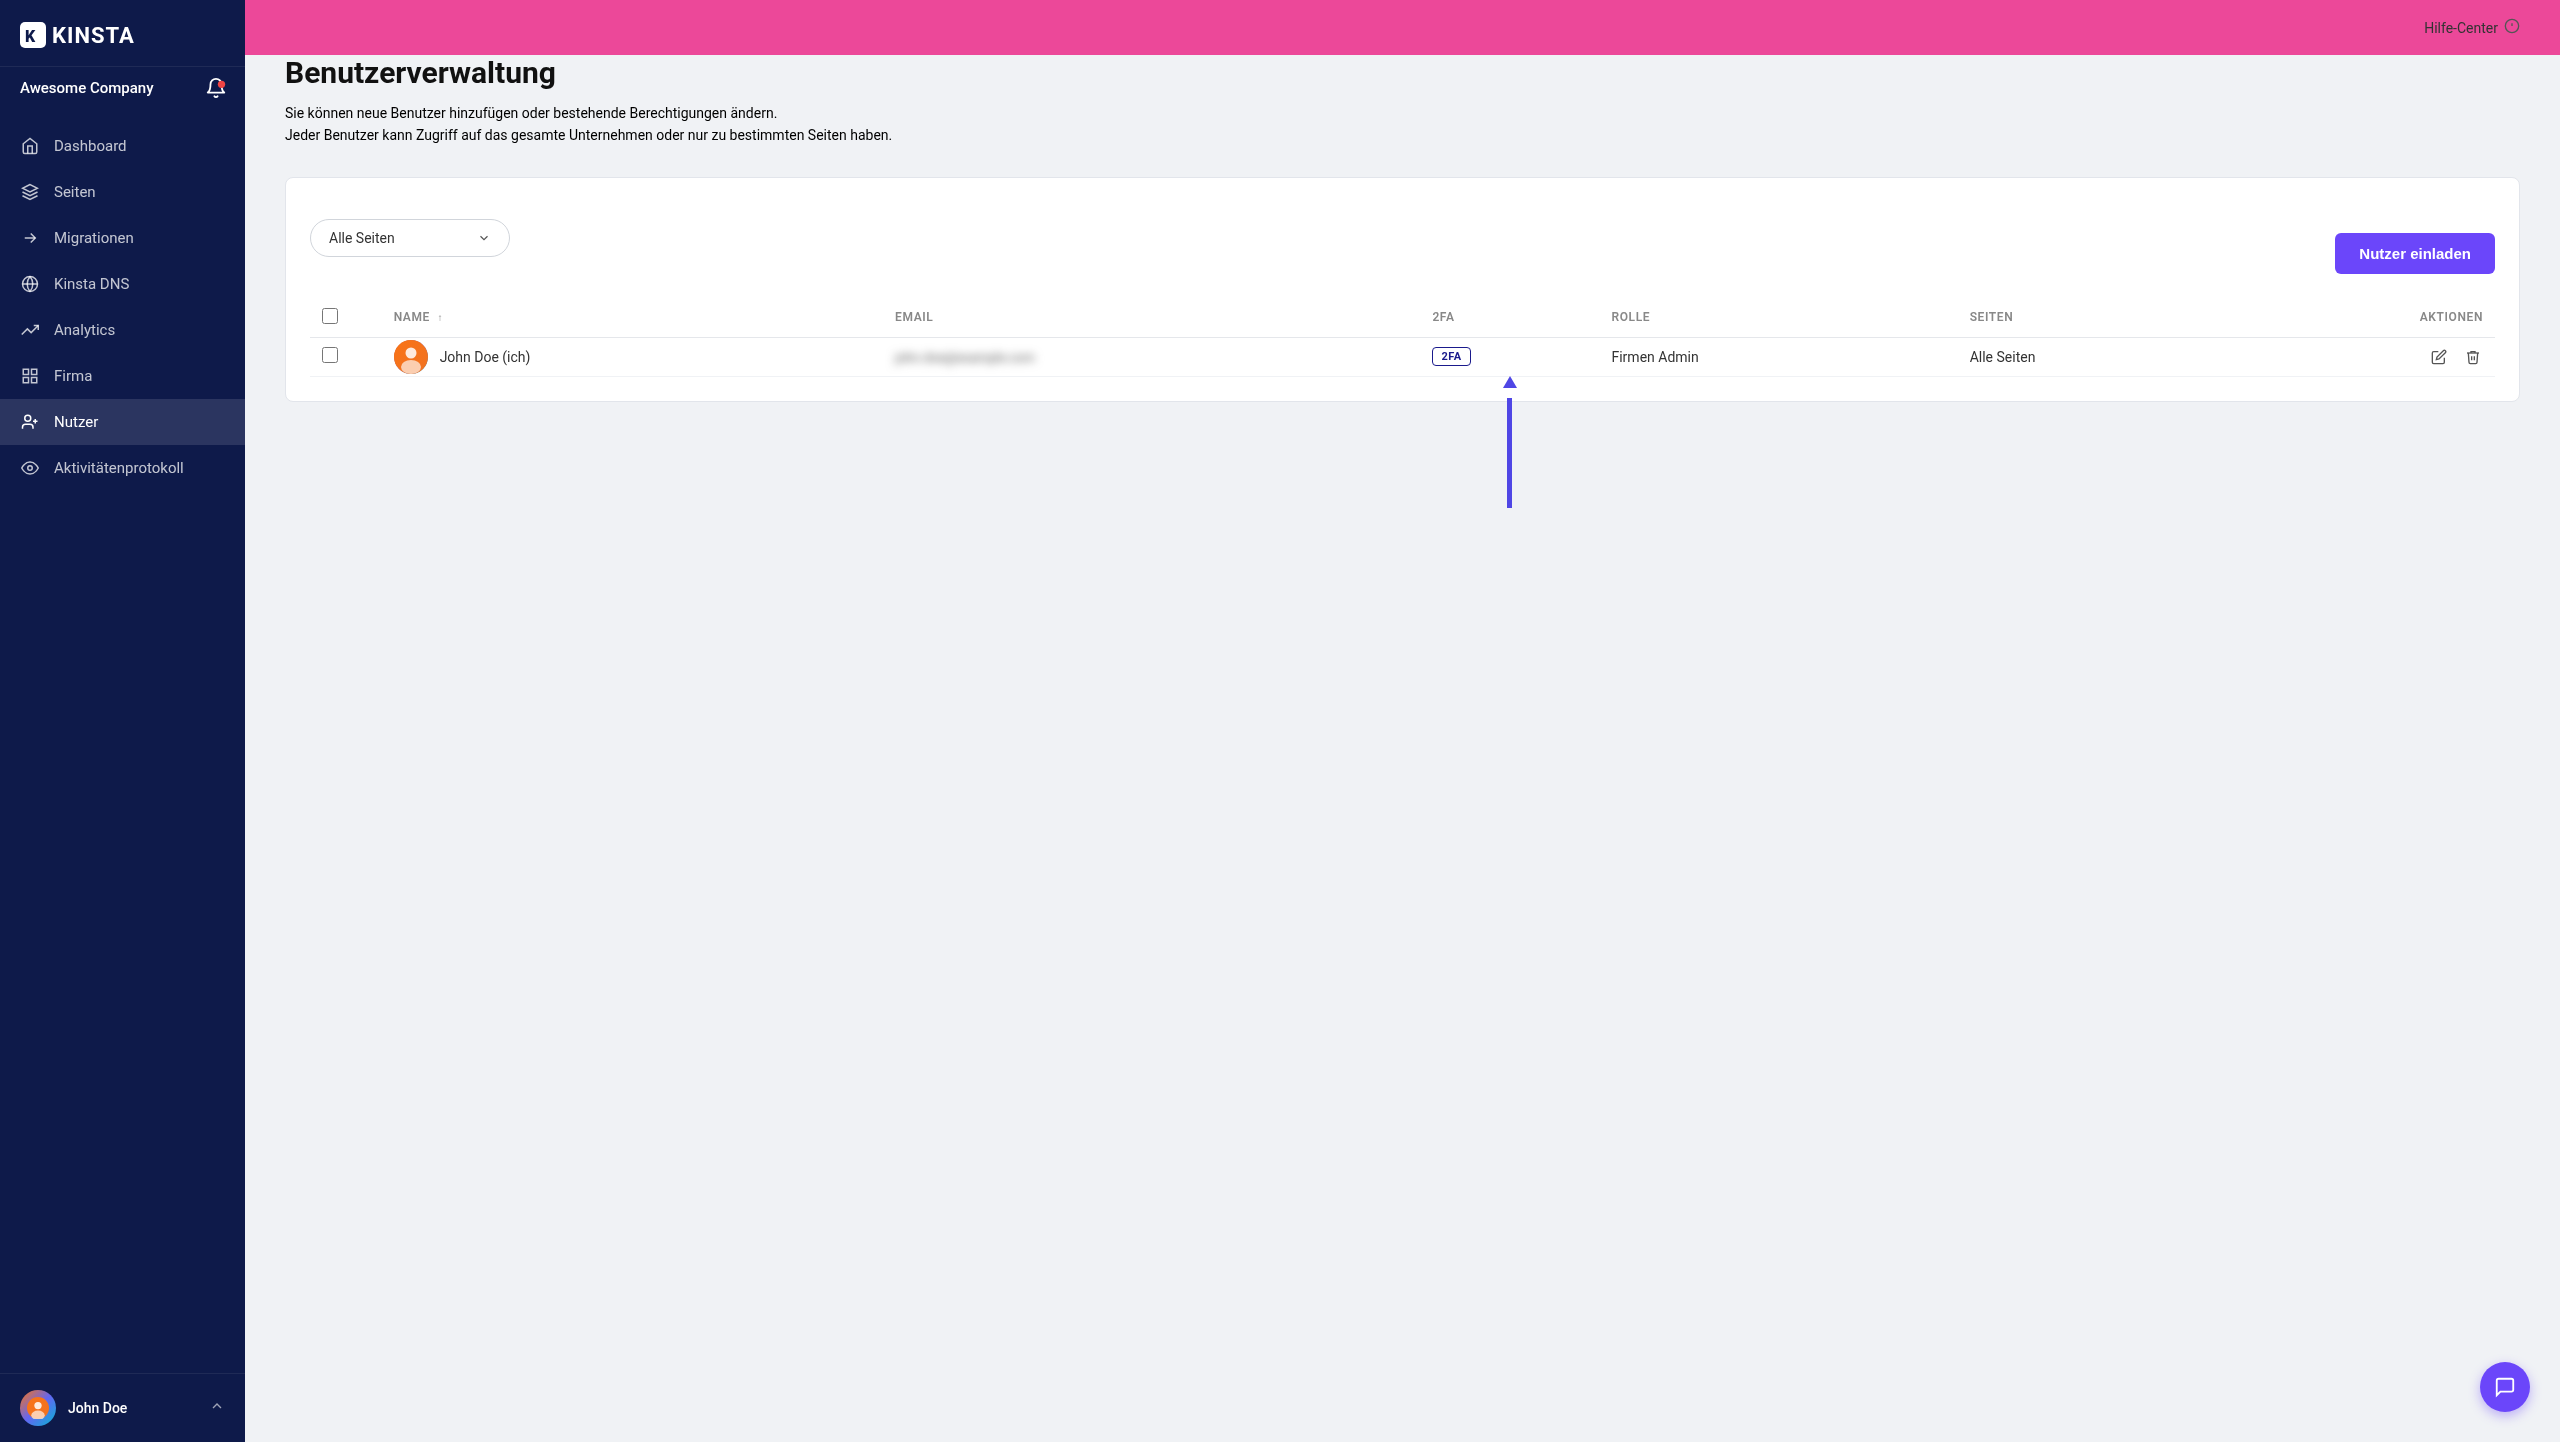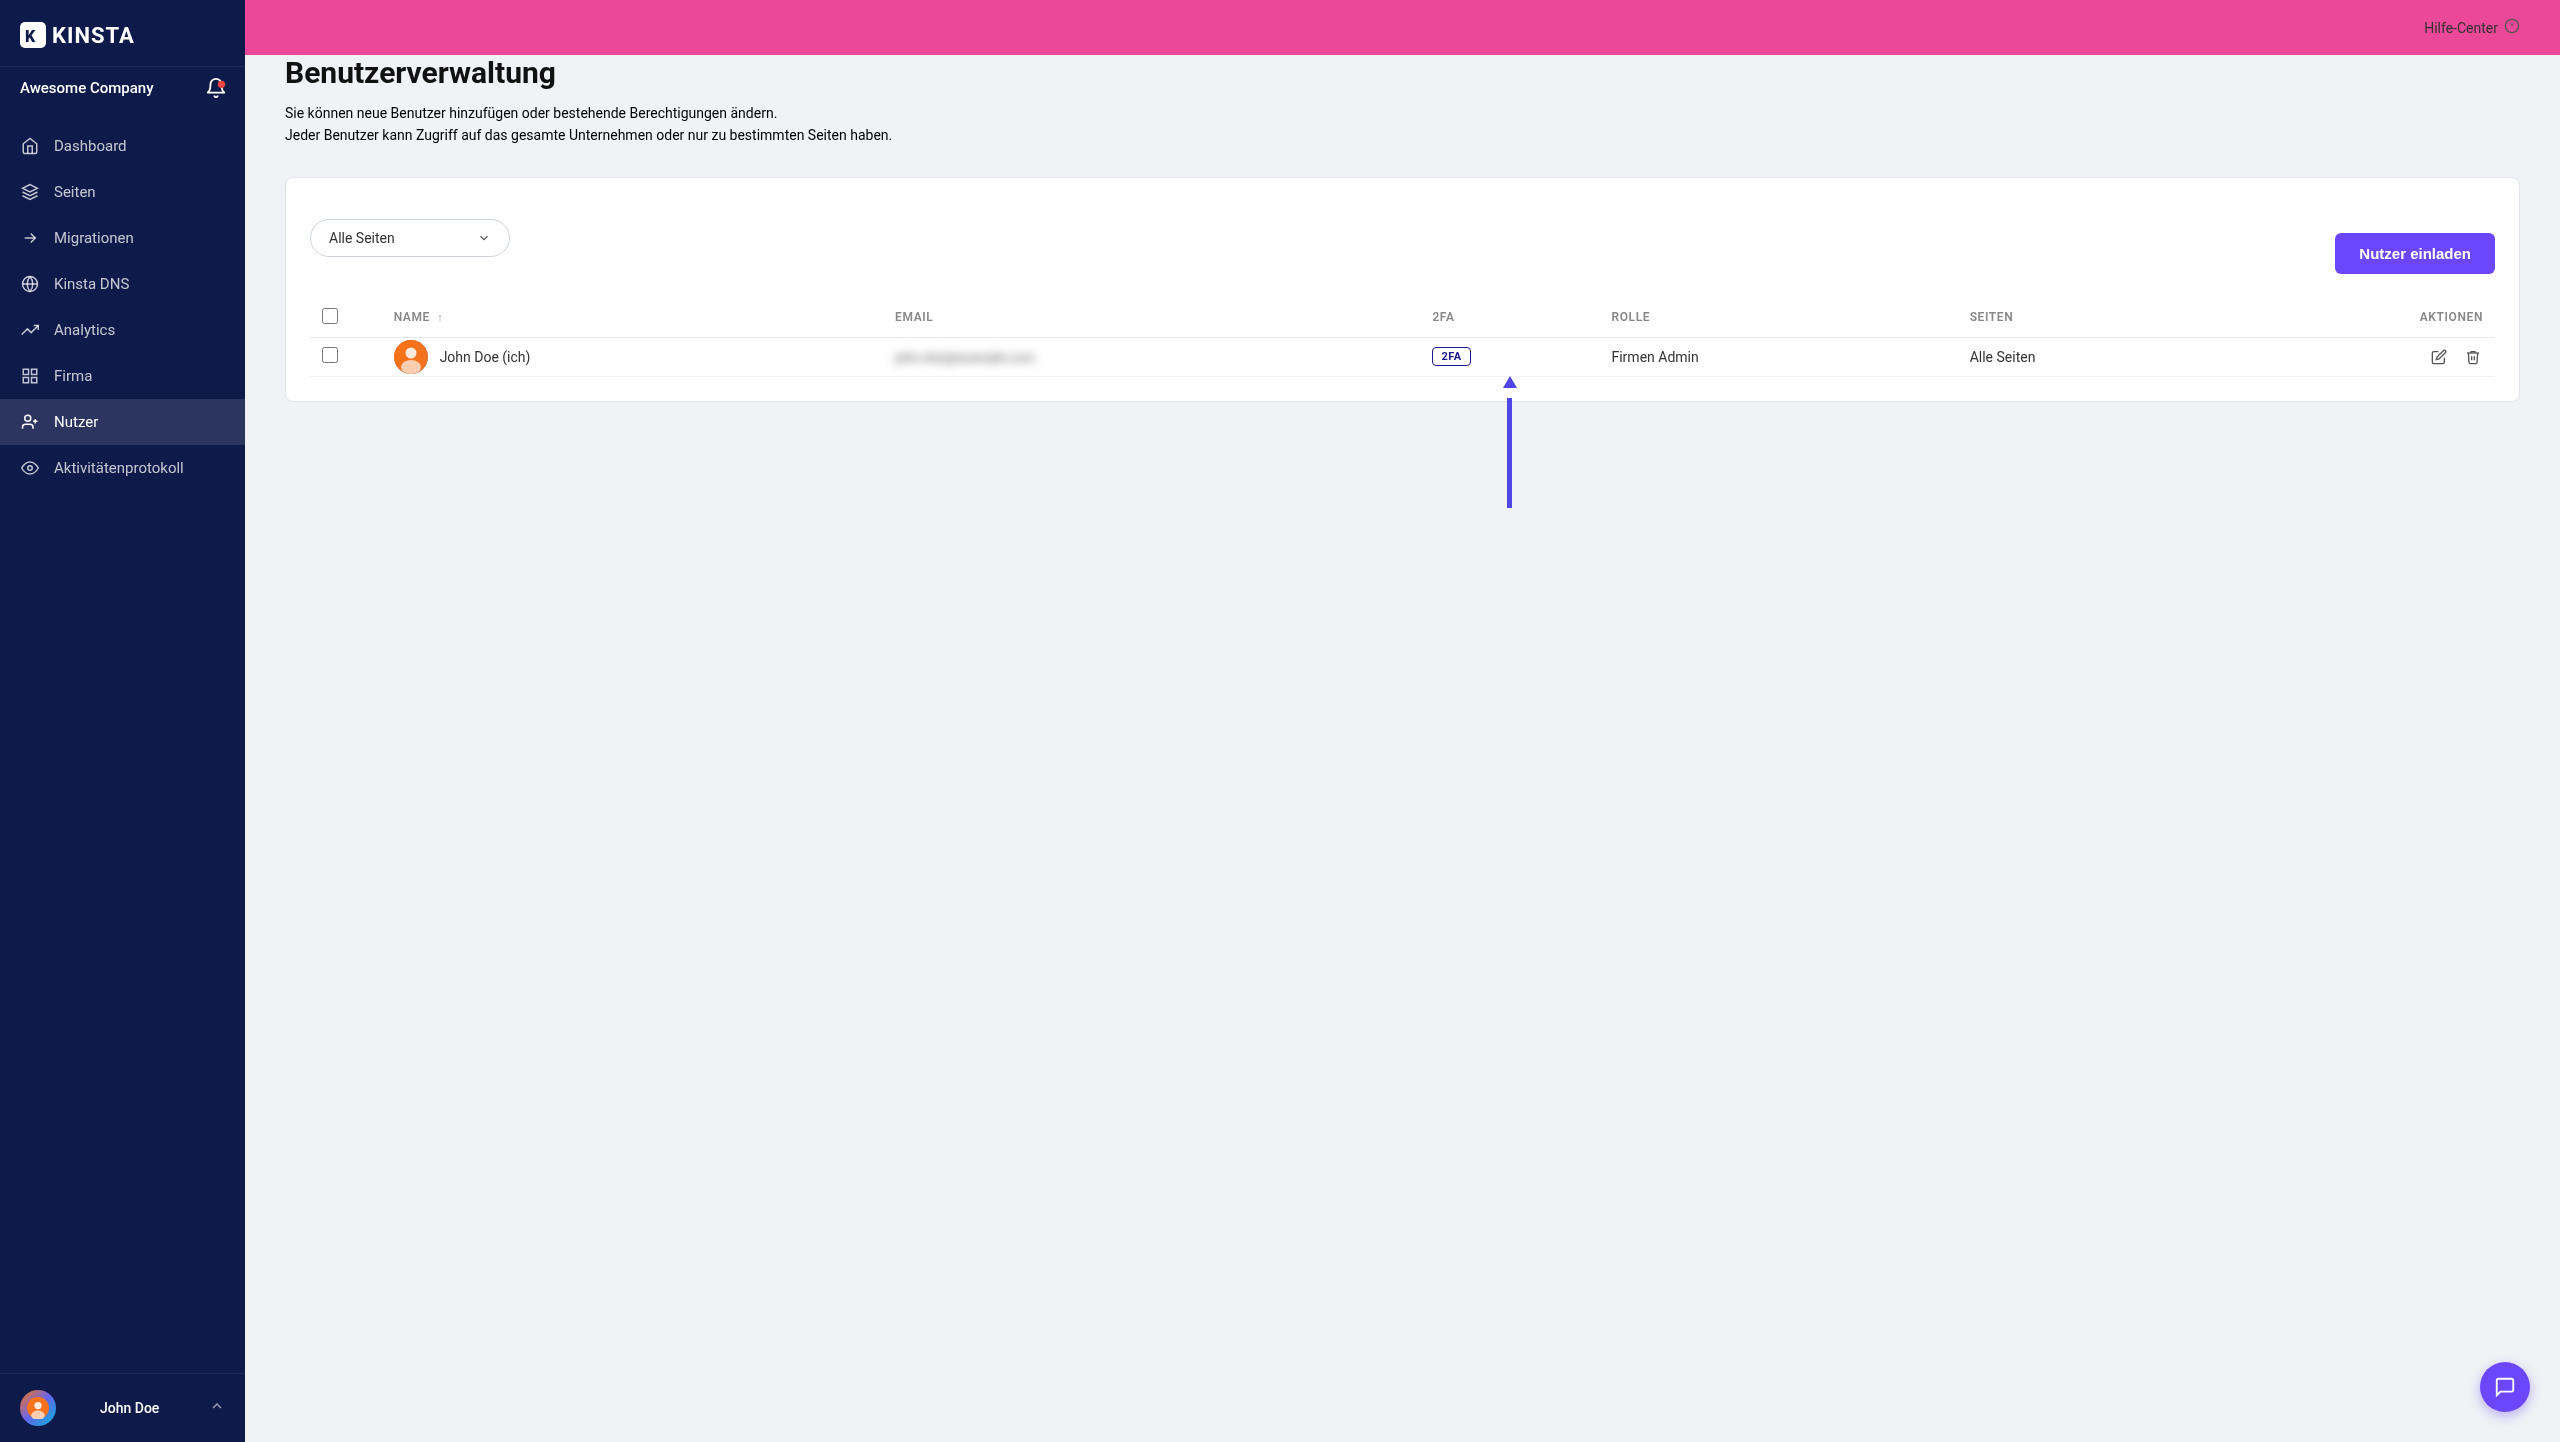--- a/index.html
+++ b/index.html
@@ -123,21 +123,20 @@
     }
 
     .avatar-user {
       background: linear-gradient(135deg, #f97316, #6366f1, #06b6d4);
     }
 
     .footer-username {
       font-size: 14px;
       color: #fff;
       font-weight: 500;
-      margin-left: 32px;
     }
 
     
     .main {
       flex: 1;
       display: flex;
       flex-direction: column;
       overflow: hidden;
       background: #f0f2f5;
     }

